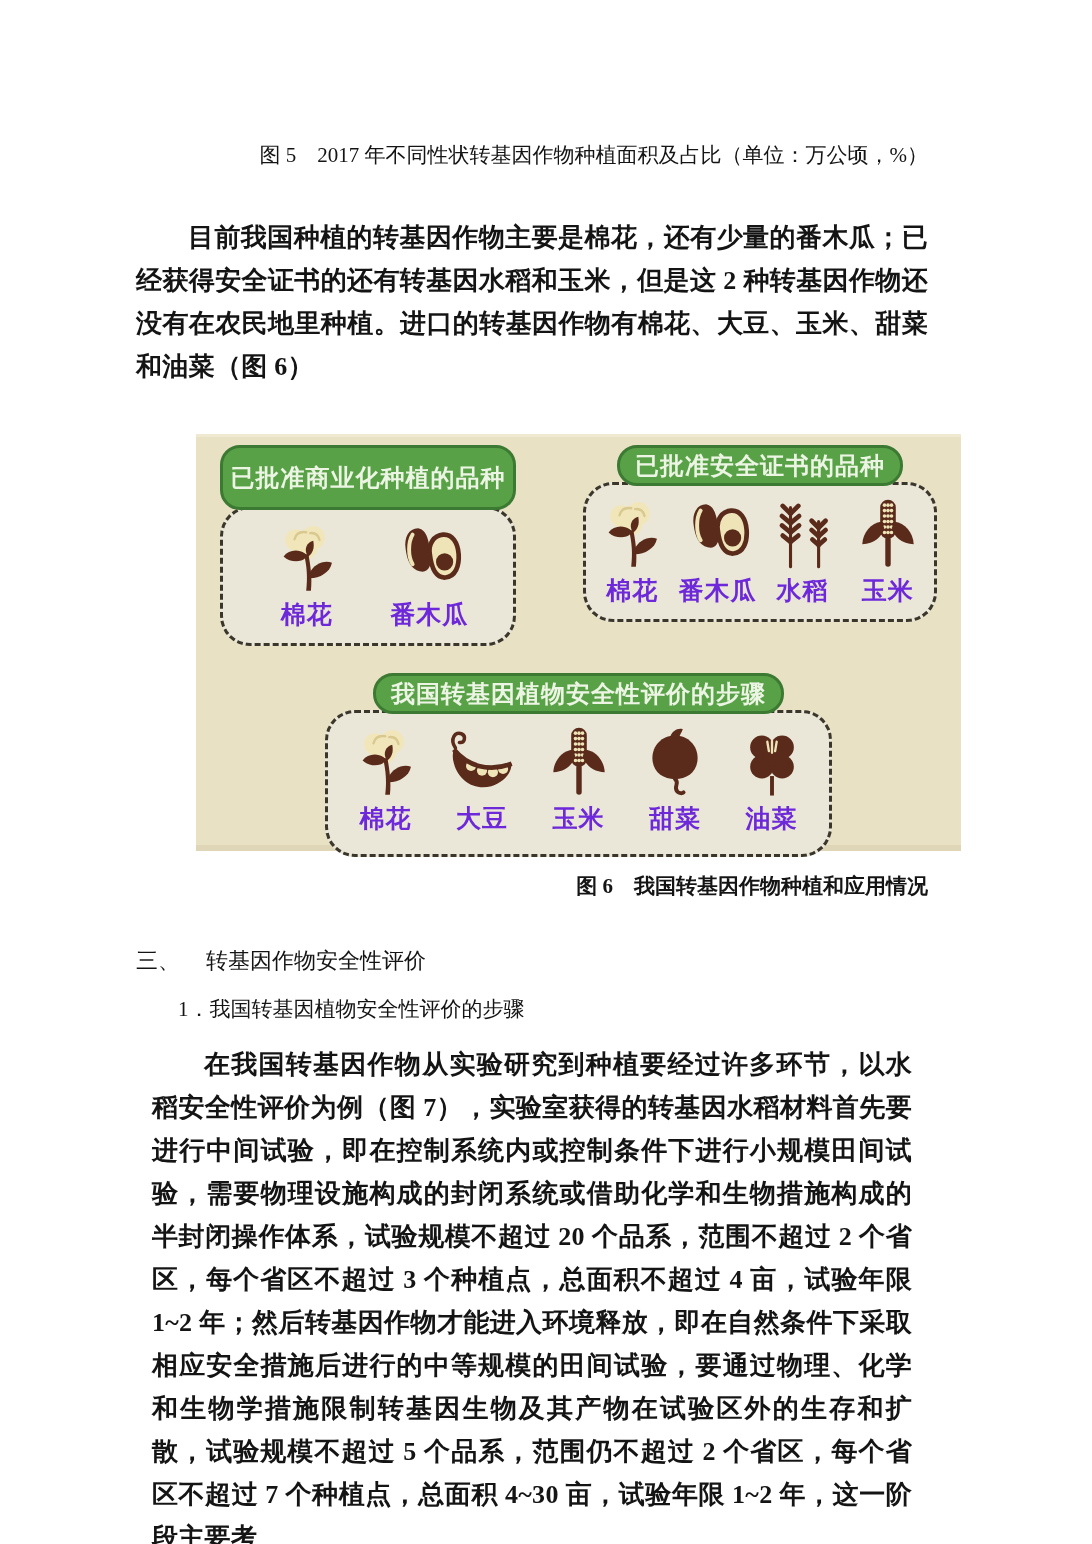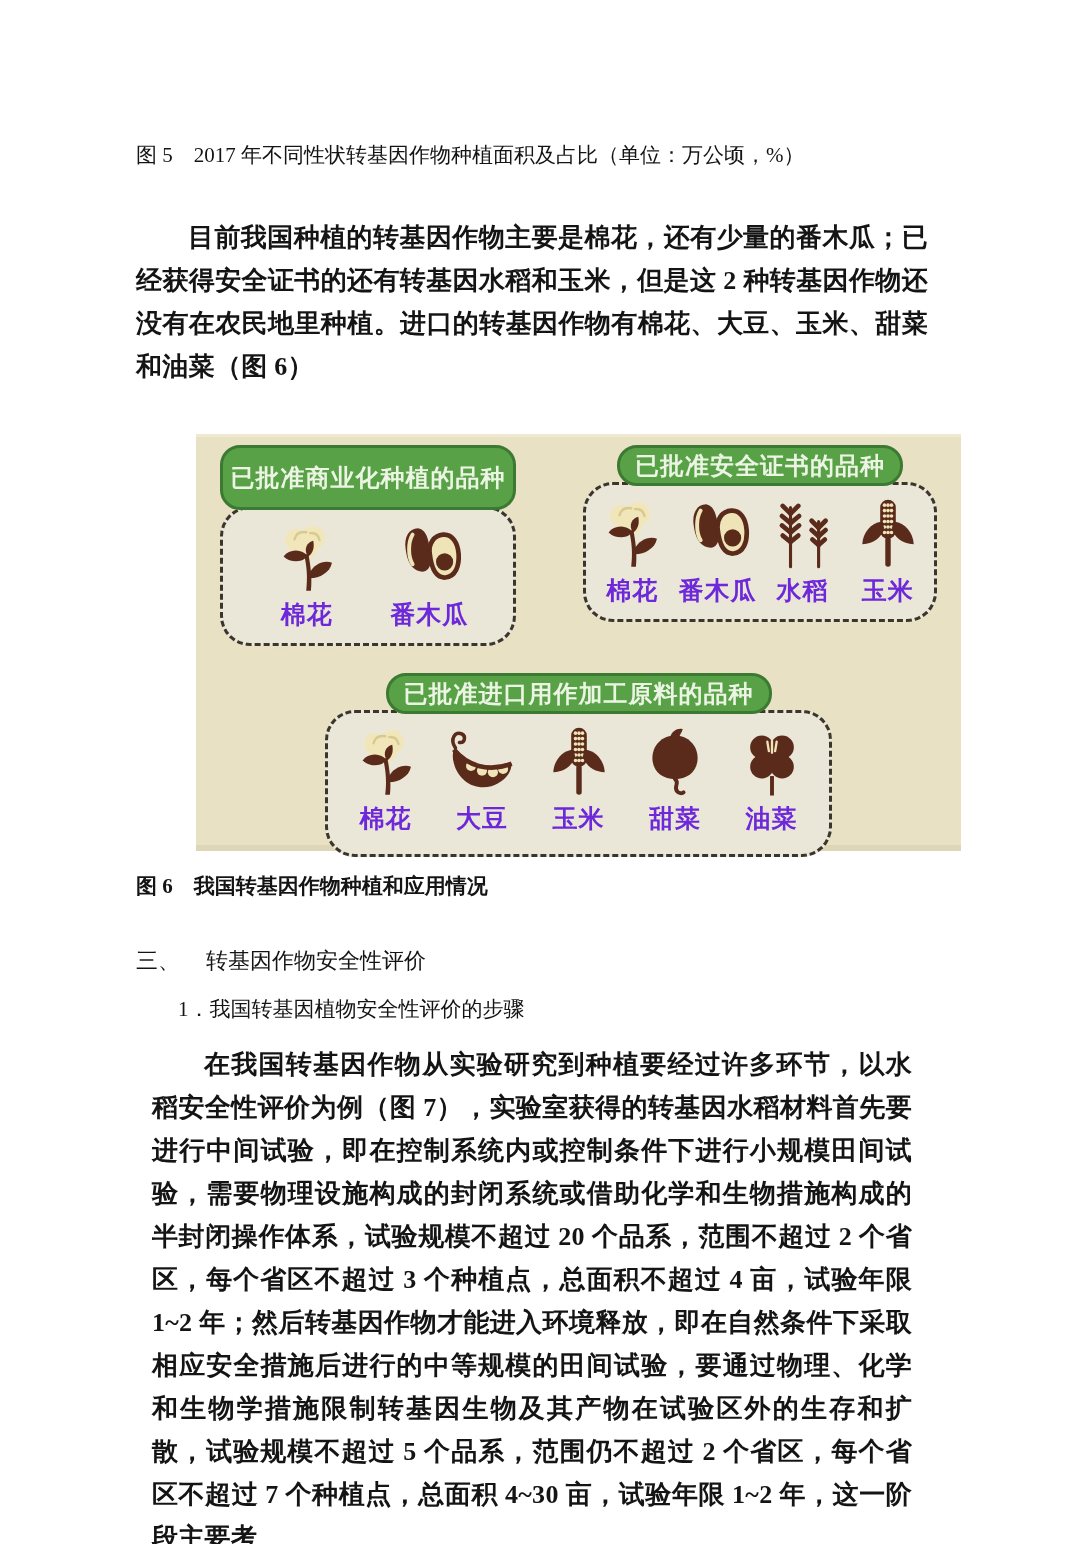--- a/index.html
+++ b/index.html
@@ -3,21 +3,21 @@
 <meta charset="utf-8">
 <style>
   html,body { margin:0; padding:0; background:#888; }
   .page {
     position:relative; width:1092px; height:1544px; margin:0 auto;
     background:#ffffff; overflow:hidden;
     font-family:"Liberation Serif","DejaVu Serif",serif; color:#141414;
   }
   .content { position:absolute; left:136px; top:140px; width:792px; }
 
-  .caption { text-align:left; font-size:21px; line-height:30px; }
+  .caption { text-align:right; font-size:21px; line-height:30px; }
   .fig5-caption { margin-bottom:46px; }
   .fig6-caption { margin-top:20px;font-weight:bold; }
 
   .para {
     font-size:26px; line-height:43px; text-align:justify;
     text-indent:2em; letter-spacing:0.3px;font-weight:bold;
   }
 
   
   .infographic {
@@ -189,21 +189,21 @@
                 <path d="M58 34 C72 36 82 48 83 63 C68 63 57 53 55 42 Z" fill="#5a2b1b"></path>
                 <rect x="46.5" y="54" width="7" height="38" rx="3.5" fill="#5a2b1b"></rect>
               </svg>
               <div class="crop-label">玉米</div>
             </div>
           </div>
         </div>
       </div>
 
       <div class="panel panel-c">
-        <div class="banner">已批准进口用作加工原料的品种</div>
+        <div class="banner">我国转基因植物安全性评价的步骤</div>
         <div class="dashed-box">
           <div class="crop">
             <svg viewBox="0 0 100 100">
               <circle cx="36" cy="27" r="14" fill="#f1e6ba"></circle>
                 <circle cx="58" cy="24" r="15" fill="#f1e6ba"></circle>
                 <circle cx="47" cy="35" r="17" fill="#f1e6ba"></circle>
               <path d="M34 26 q3 -11 15 -9" stroke="#d9c98f" stroke-width="3" fill="none" stroke-linecap="round"></path>
               <path d="M54 18 q10 -1 12 9" stroke="#d9c98f" stroke-width="3" fill="none" stroke-linecap="round"></path>
               <path d="M47 44 C38 38 26 40 20 48 C28 56 42 56 48 50 Z" fill="#5a2b1b"></path>
               <path d="M50 46 C46 38 50 30 58 28 C60 38 57 44 52 48 Z" fill="#5a2b1b"></path>

